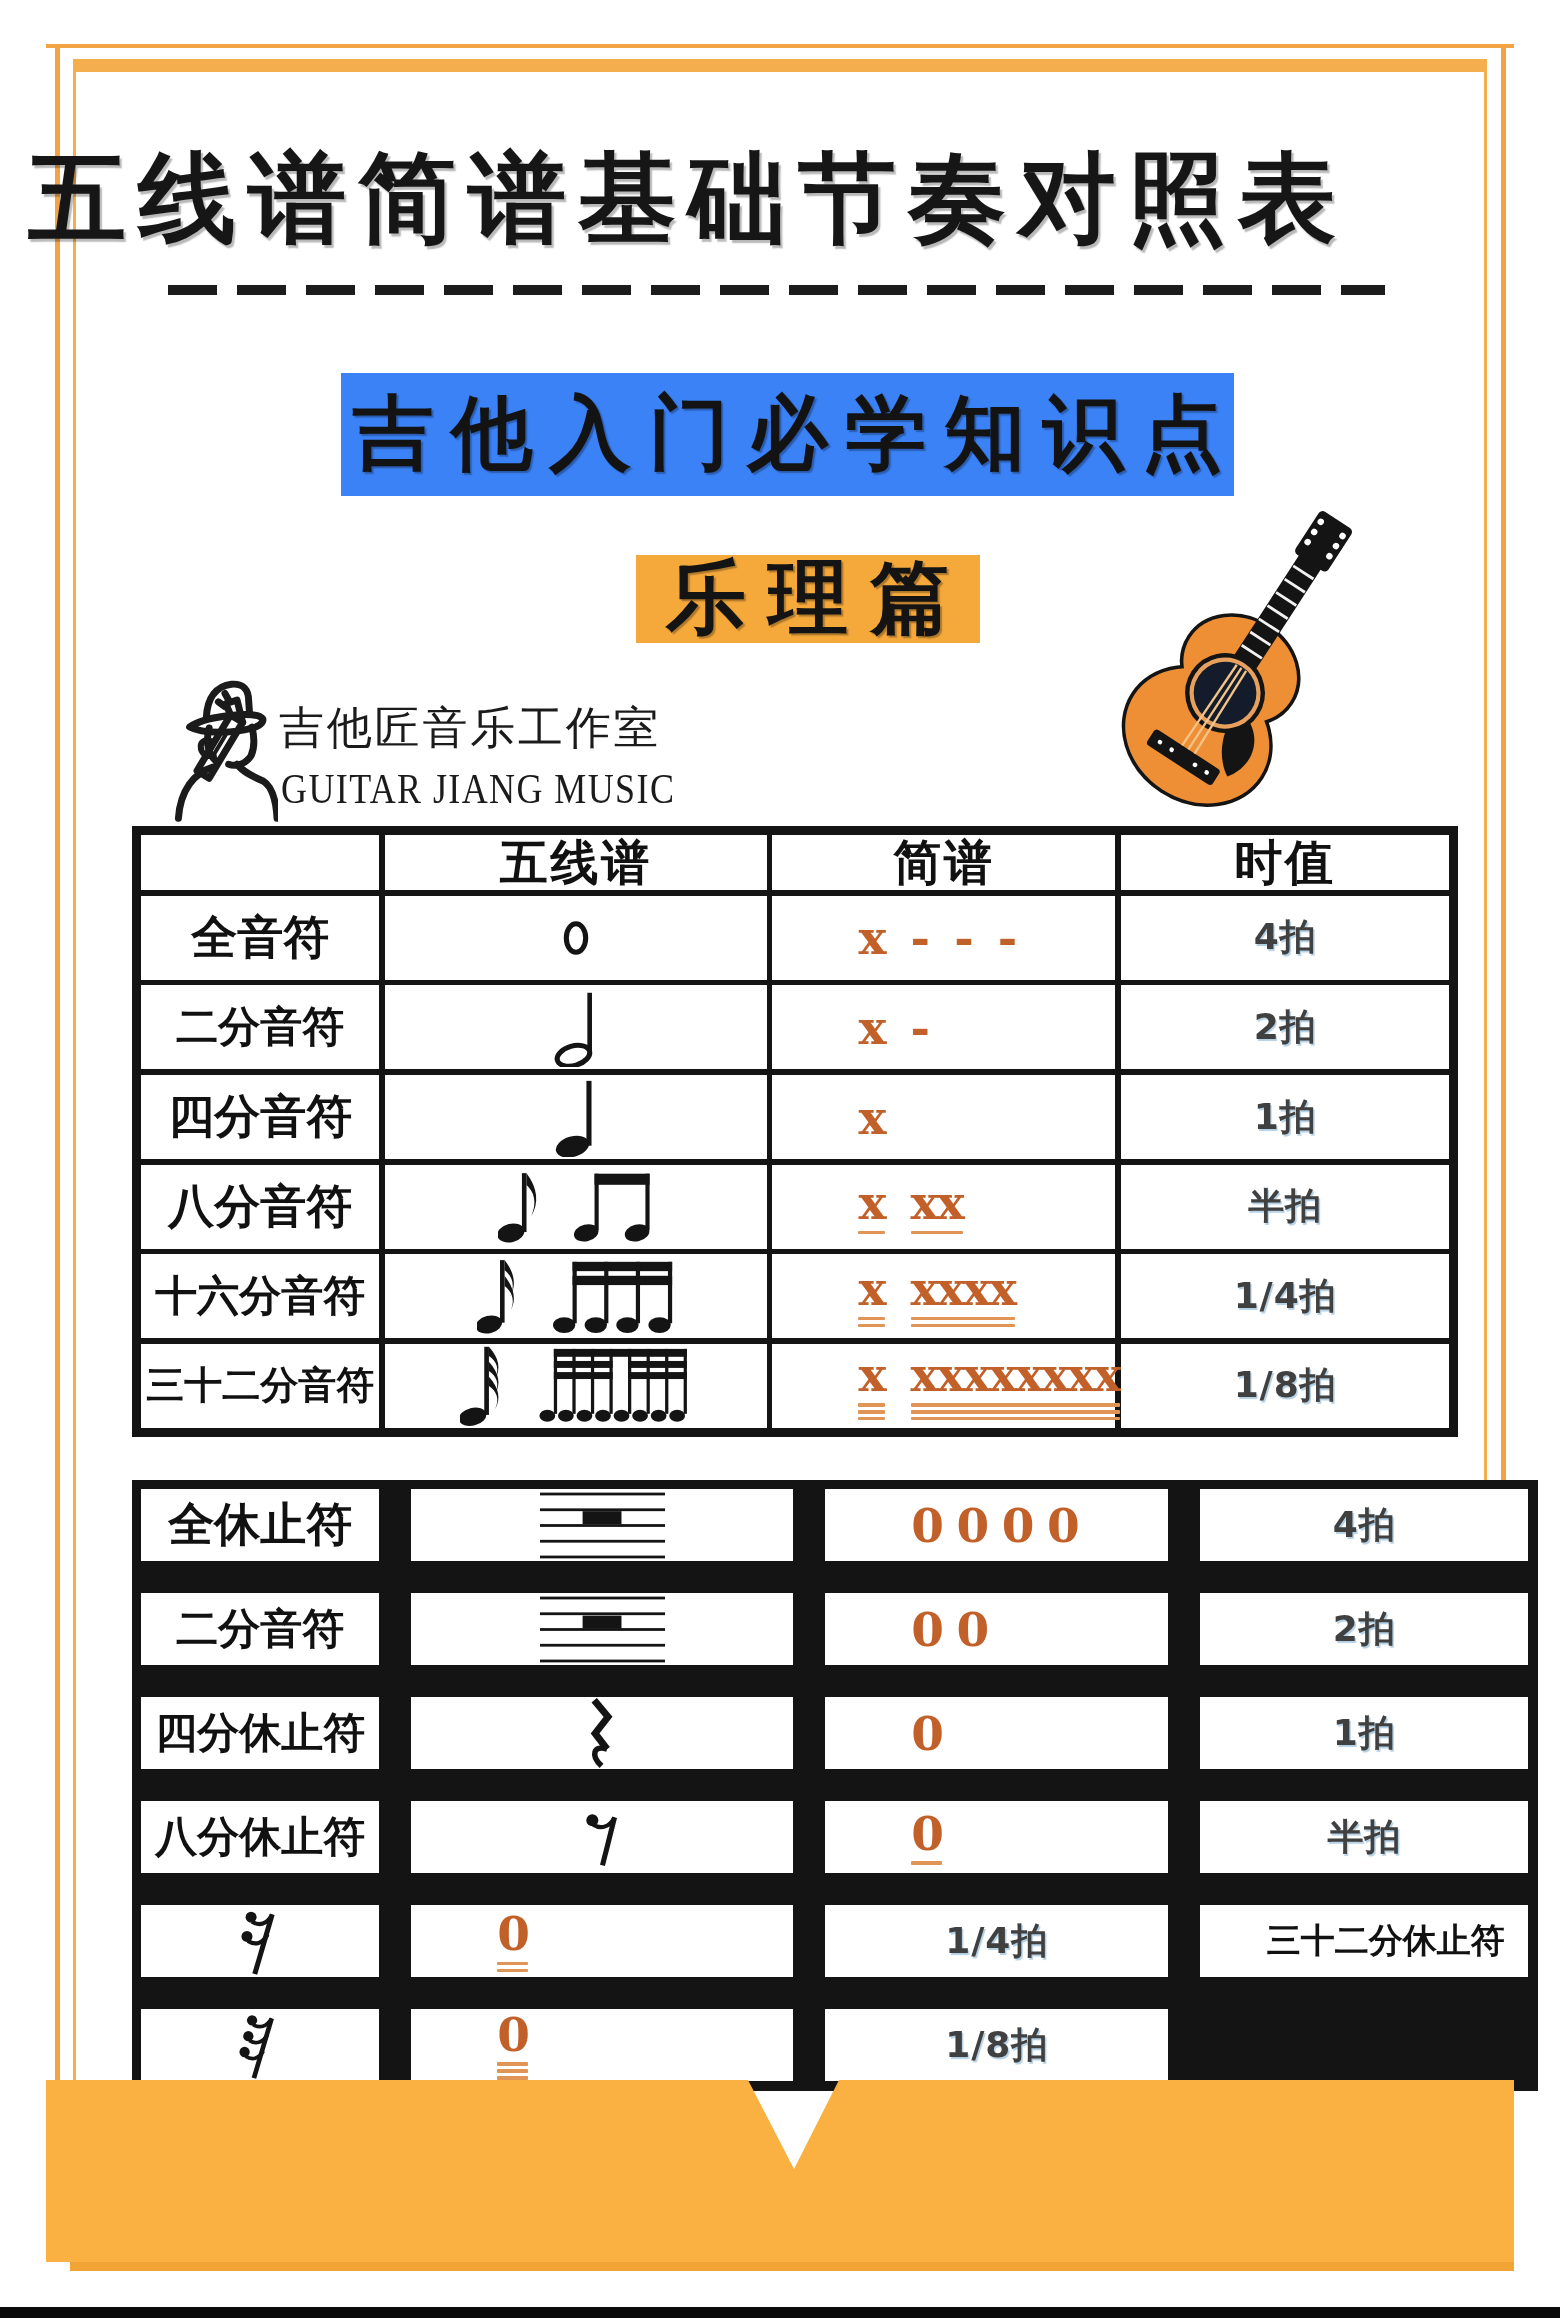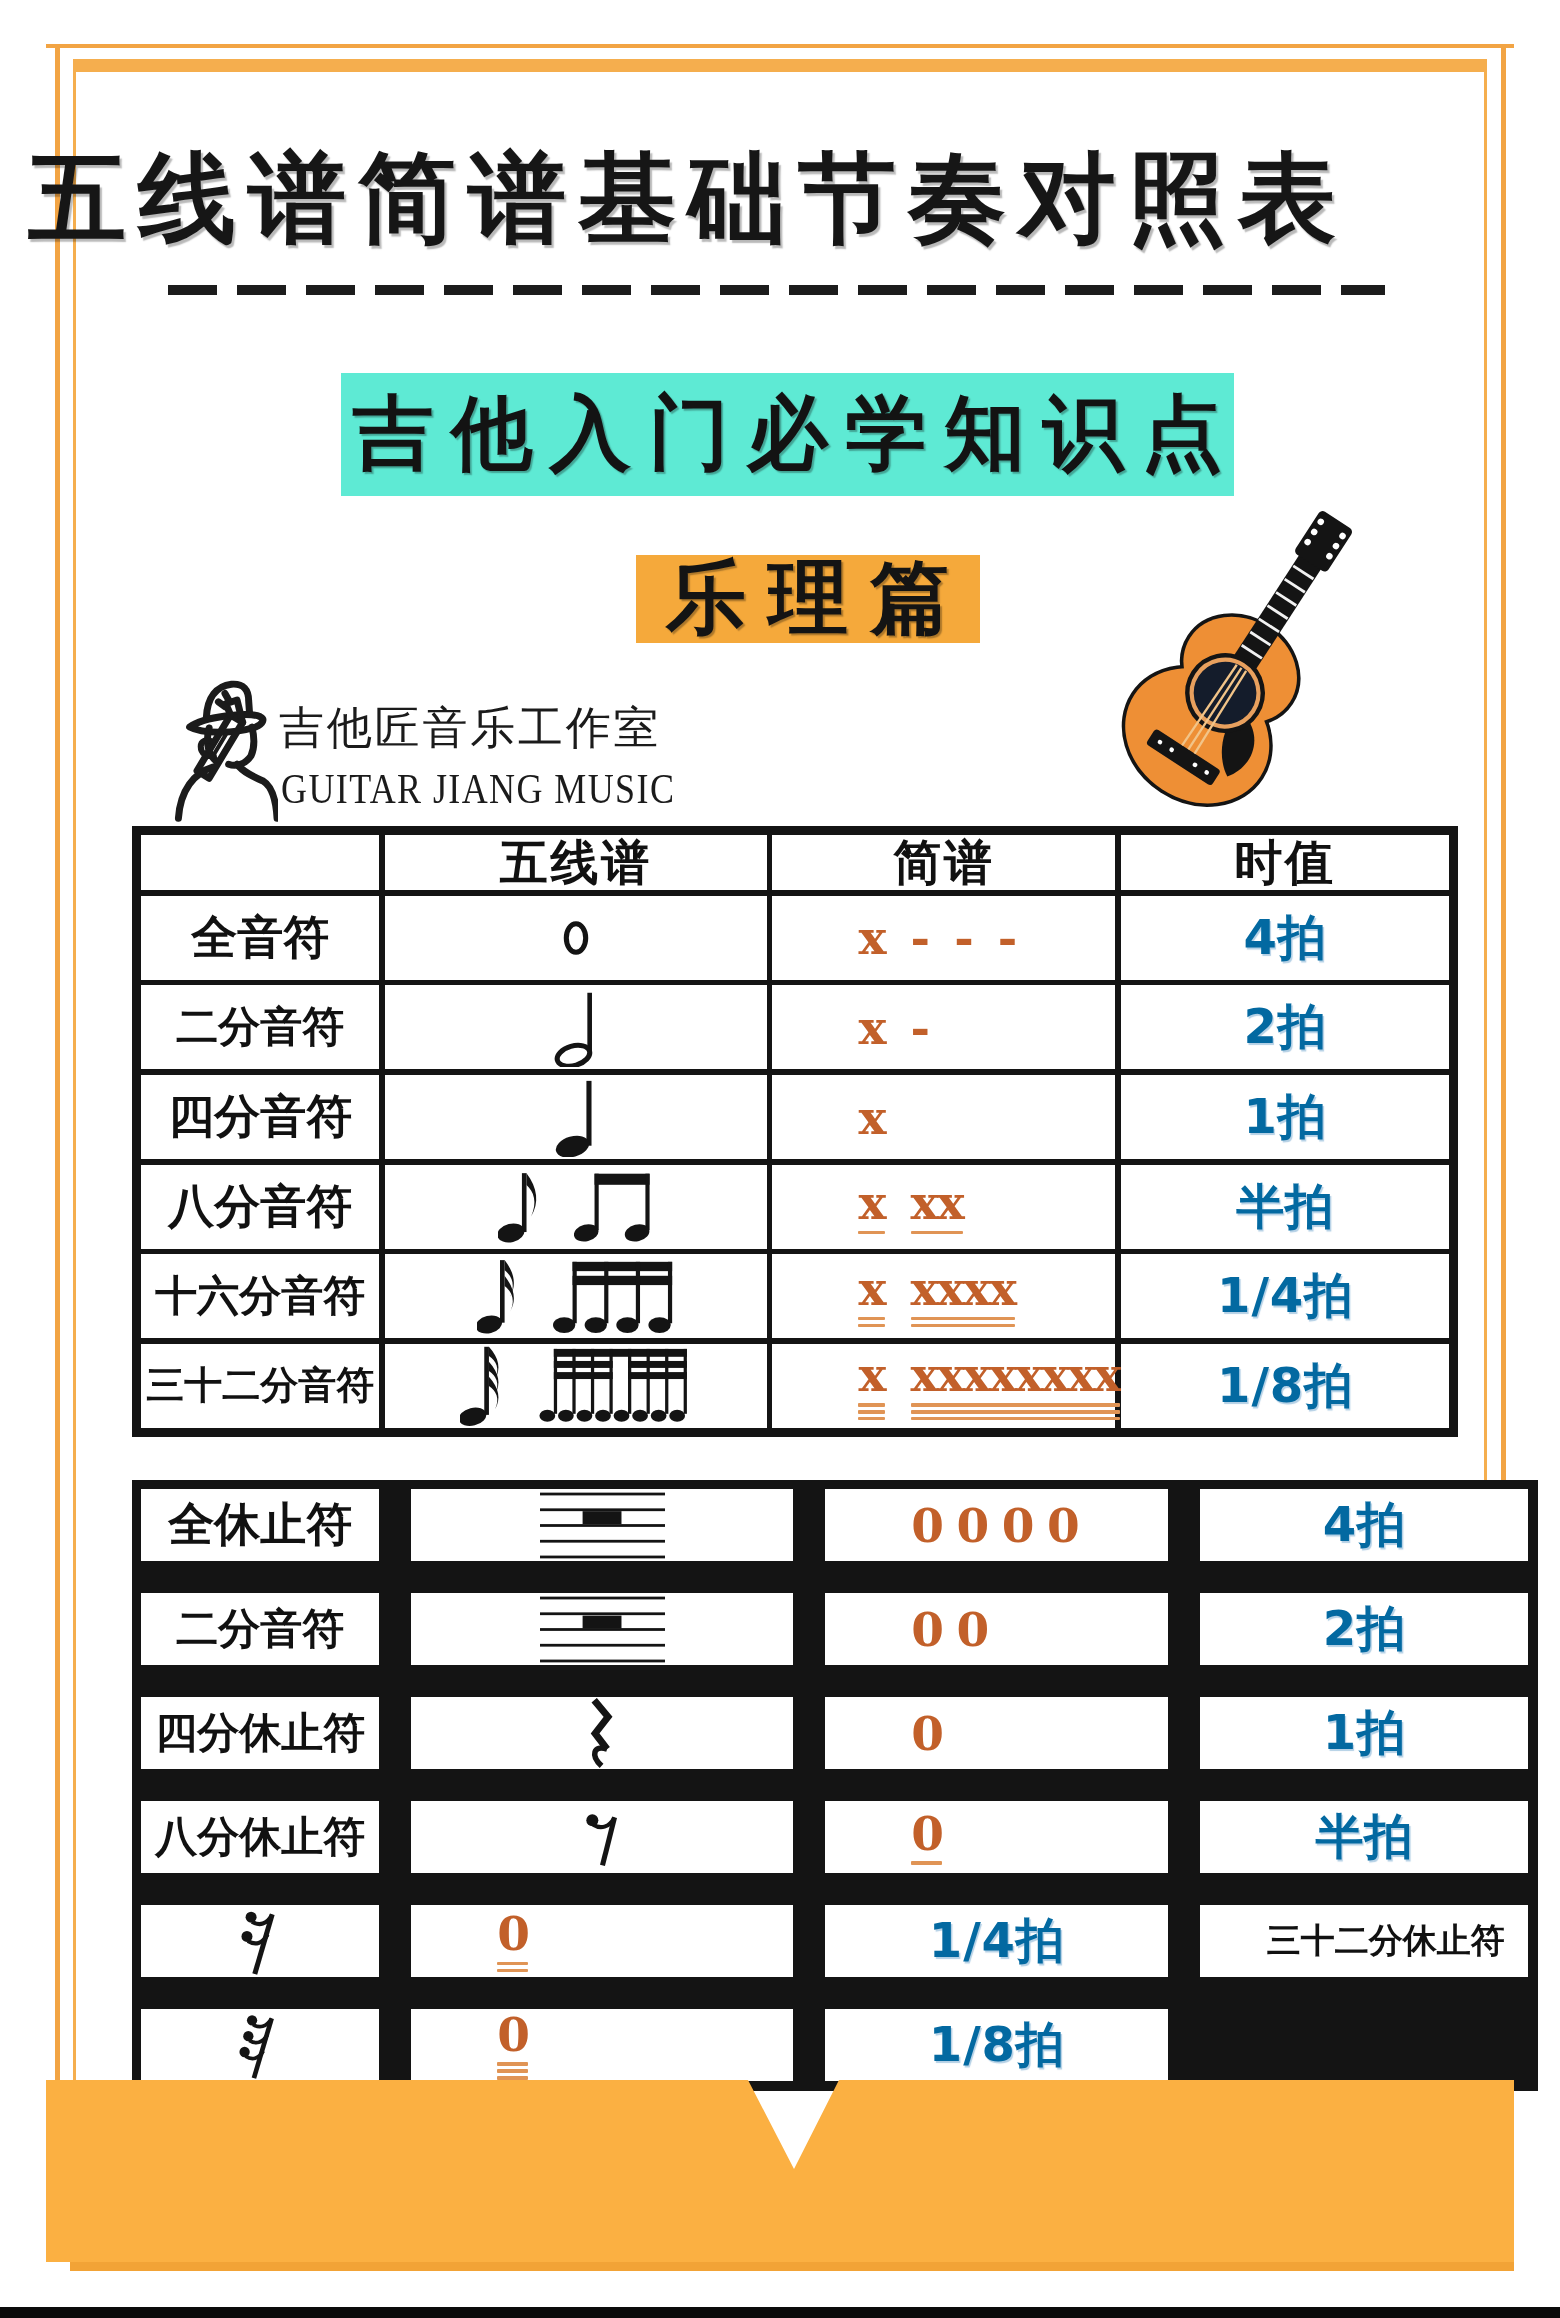--- a/index.html
+++ b/index.html
@@ -23,21 +23,21 @@
     font-size:98px;font-weight:700;letter-spacing:12px;line-height:121px;
     color:#161616;text-shadow:2.3px 2.8px 1.4px rgba(0,0,0,.28);white-space:nowrap;font-family:Liberation Serif, serif;
   }
   .title-dashes{
     left:168px;top:285px;width:1217px;height:10.2px;
     background:repeating-linear-gradient(90deg,#1c1c1c 0 49px,transparent 49px 69px);
   }
 
   
   .banner-a{
-    left:341px;top:373px;width:893px;height:123px;background:#5eead4;
+    left:341px;top:373px;width:893px;height:123px;background:#3b82f6;
     display:flex;align-items:center;justify-content:center;
     font-size:81px;font-weight:700;letter-spacing:17.6px;text-indent:17.6px;
     color:#131313;text-shadow:1.9px 2.3px 1.4px rgba(0,0,0,.3);white-space:nowrap;
   }
   .banner-b{
     left:636px;top:555px;width:344px;height:88px;background:#F5A93B;
     display:flex;align-items:center;justify-content:center;
     font-size:80px;font-weight:700;letter-spacing:22px;text-indent:22px;
     color:#141414;text-shadow:1.9px 2.3px 1.4px rgba(0,0,0,.3);white-space:nowrap;
   }
@@ -56,21 +56,21 @@
   #table-notes{left:132px;top:826px;grid-template-columns:238px 382px 343px 328px;
                grid-template-rows:55px repeat(6,84px);}
   #table-rests{left:132px;top:1480px;grid-template-columns:238px 382px 343px 328px;
                grid-template-rows:repeat(6,72px);gap:32px;}
   .gcell{background:#fff;display:flex;align-items:center;justify-content:center;}
   .h-label{font-size:48px;font-weight:700;color:#111;letter-spacing:2.8px;}
   .c-label{font-weight:700;color:#111;text-align:center;white-space:nowrap;}
   .c-staff{gap:30px;}
   .c-jianpu{justify-content:flex-start;padding-left:86px;gap:26px;}
   .c-dur{font-family:"DejaVu Sans","Liberation Sans",sans-serif;font-weight:700;
-         font-size:48px;color:#0369a1;letter-spacing:0.9px;
+         font-size:36px;color:#404040;letter-spacing:0.9px;
          text-shadow:1.4px 1.9px 0.9px rgba(40,120,180,.35);white-space:nowrap;}
   .token{display:inline-flex;flex-direction:column;align-items:center;}
   .tk-text{font-family:"DejaVu Serif","Liberation Serif",serif;font-weight:700;
            font-size:47px;line-height:1;color:#C2602A;white-space:pre;letter-spacing:-1.9px;}
   .u-line{align-self:stretch;height:3.7px;margin-top:4.6px;background:#E09455;border-radius:0.9px;}
   .u-line ~ .u-line{margin-top:3.3px;}
   .staff-sym{display:inline-flex;align-items:center;}
 
   
   .footer-main{

